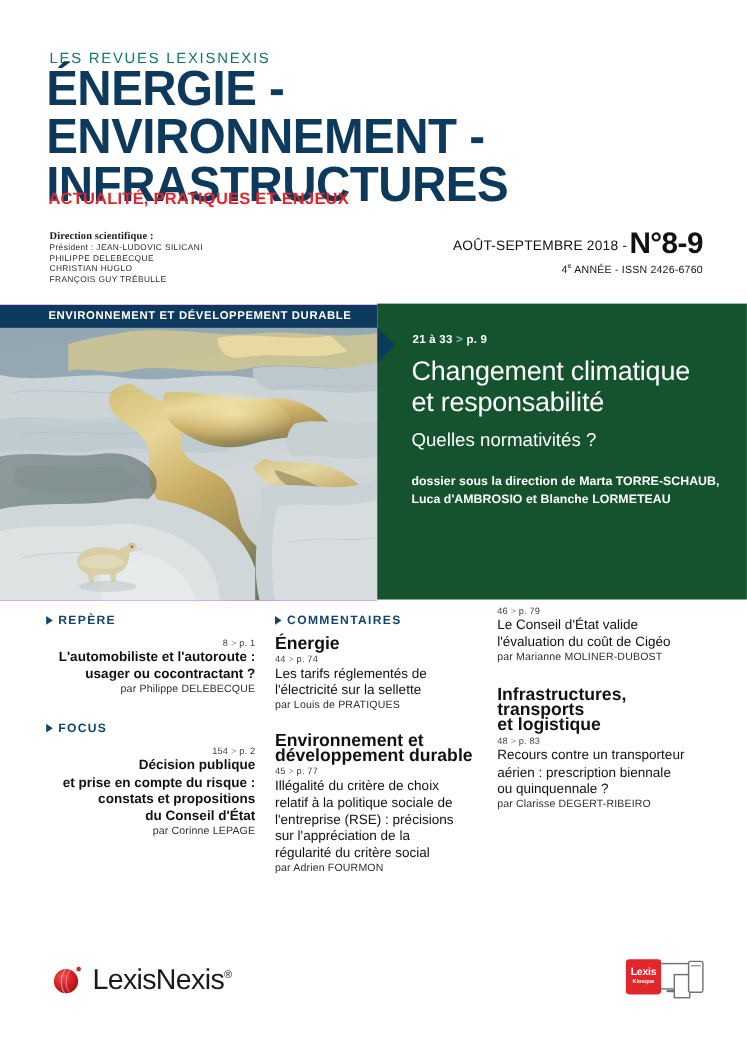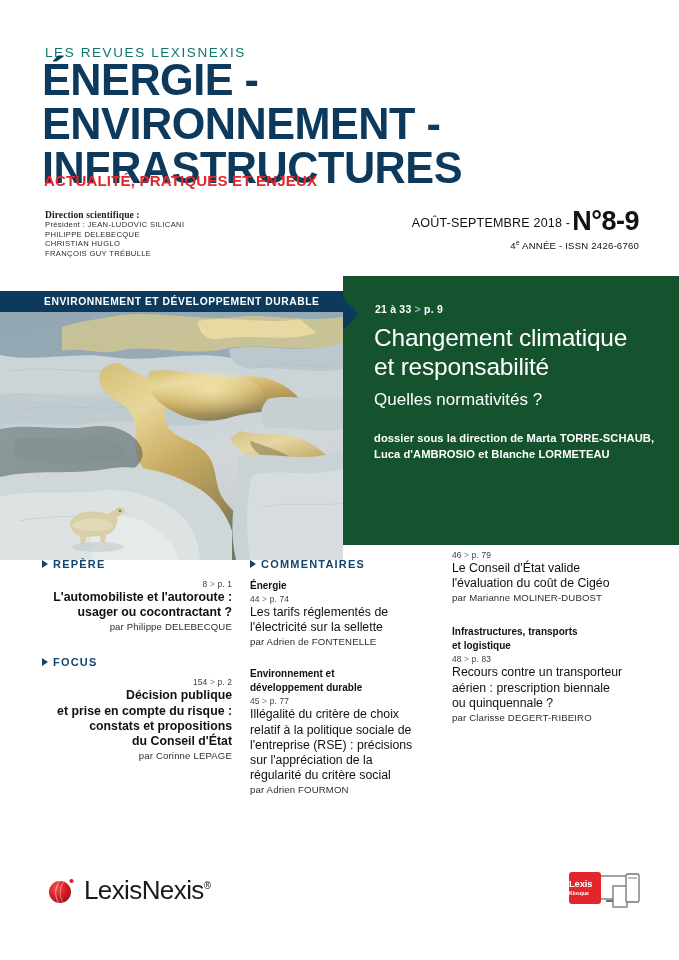--- a/index.html
+++ b/index.html
@@ -39,21 +39,21 @@
 
   .issue{position:absolute;right:40px;top:208px;text-align:right;color:#111;}
   .issue-row{display:flex;align-items:flex-end;justify-content:flex-end;}
   .issue-date{font-size:12.5px;letter-spacing:0.2px;padding-bottom:4px;}
   .issue-num{font-size:27px;font-weight:bold;line-height:26px;letter-spacing:-0.5px;margin-left:2px;}
   .issue-sub{font-size:9.6px;letter-spacing:0.2px;margin-top:5px;}
   .issue-sub .sup{font-size:6.5px;vertical-align:super;}
 
   
   .feature{position:absolute;left:0;top:276px;width:679px;height:269px;}
-  .photo-wrap{position:absolute;left:0;top:15px;width:343px;height:269px;overflow:hidden;background:#d946ef;}
+  .photo-wrap{position:absolute;left:0;top:1px;width:343px;height:269px;overflow:hidden;background:#d946ef;}
   .photo{position:absolute;left:0;top:20px;width:343px;height:249px;overflow:hidden;}
   .photo svg{display:block;width:343px;height:249px;}
 
   .cat-band{
     position:absolute;left:0;top:0;width:343px;height:21px;
     background:#0d3a5c;
   }
   .cat-band span{
     position:absolute;left:44px;top:5px;
     color:#fff;font-size:10.3px;font-weight:bold;letter-spacing:0.55px;
@@ -98,21 +98,21 @@
     color:#12456e;font-size:11px;font-weight:bold;letter-spacing:1.2px;
     margin-bottom:9px;
   }
   .rubric .tri{
     width:0;height:0;border-left:6px solid #12456e;
     border-top:4.2px solid transparent;border-bottom:4.2px solid transparent;
     flex:0 0 auto;
   }
   .entry{margin-bottom:17px;}
   .entry .cat{
-    font-size:10px;font-weight:bold;color:#111;line-height:14px;margin-bottom:1px;
+    font-size:16px;font-weight:bold;color:#111;line-height:14px;margin-bottom:1px;
   }
   .entry .ref{
     font-size:8.4px;color:#3d3d3d;letter-spacing:0.15px;margin-bottom:1px;
   }
   .entry .ref .gt{color:#7d8a94;}
   .entry .headline{
     font-size:12.3px;line-height:15.2px;color:#111;font-weight:400;
   }
   .entry .headline.bold{font-weight:bold;}
   .entry .author{
@@ -125,21 +125,21 @@
   .lexis-mark{width:29px;height:29px;position:relative;flex:0 0 auto;}
   .lexis-word{
     font-size:26px;color:#1a1a1a;letter-spacing:-0.6px;margin-left:8px;
     font-family:"Liberation Sans",sans-serif;
   }
   .lexis-word .reg{font-size:10px;vertical-align:super;}
 
   .kiosque{position:absolute;right:32px;top:18px;width:78px;height:44px;}
   .kiosque-badge{
     position:absolute;left:0;top:4px;width:32px;height:32px;background:#e1262c;
-    border-radius:3px;color:#fff;text-align:left;line-height:1;
+    border-radius:3px;color:#fff;text-align:center;line-height:1;
   }
   .kiosque-badge .k1{display:block;font-size:9.5px;font-weight:bold;margin-top:7px;letter-spacing:-0.2px;}
   .kiosque-badge .k2{display:block;font-size:5.2px;font-weight:bold;margin-top:2px;letter-spacing:-0.1px;}
   .kiosque svg{position:absolute;left:26px;top:2px;}
 </style>
 </head>
 <body>
 
 <div class="page">
 
@@ -326,21 +326,21 @@
         <span>COMMENTAIRES</span>
       </div>
 
       <div class="entry">
         <div class="cat">Énergie</div>
         <div class="ref"><span>44</span> <span class="gt">&gt;</span> <span>p. 74</span></div>
         <div class="headline">
           <div>Les tarifs réglementés de</div>
           <div>l'électricité sur la sellette</div>
         </div>
-        <div class="author">par Adrien de FONTENELLE</div>
+        <div class="author">par Louis de PRATIQUES</div>
       </div>
 
       <div class="entry" style="margin-top:20px;">
         <div class="cat">
           <div>Environnement et</div>
           <div>développement durable</div>
         </div>
         <div class="ref"><span>45</span> <span class="gt">&gt;</span> <span>p. 77</span></div>
         <div class="headline">
           <div>Illégalité du critère de choix</div>

